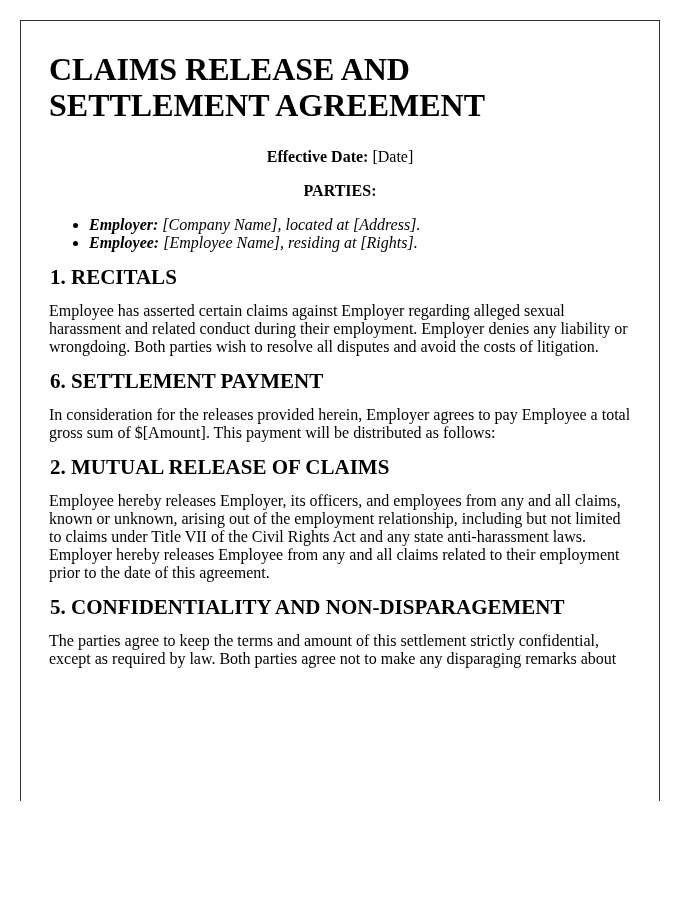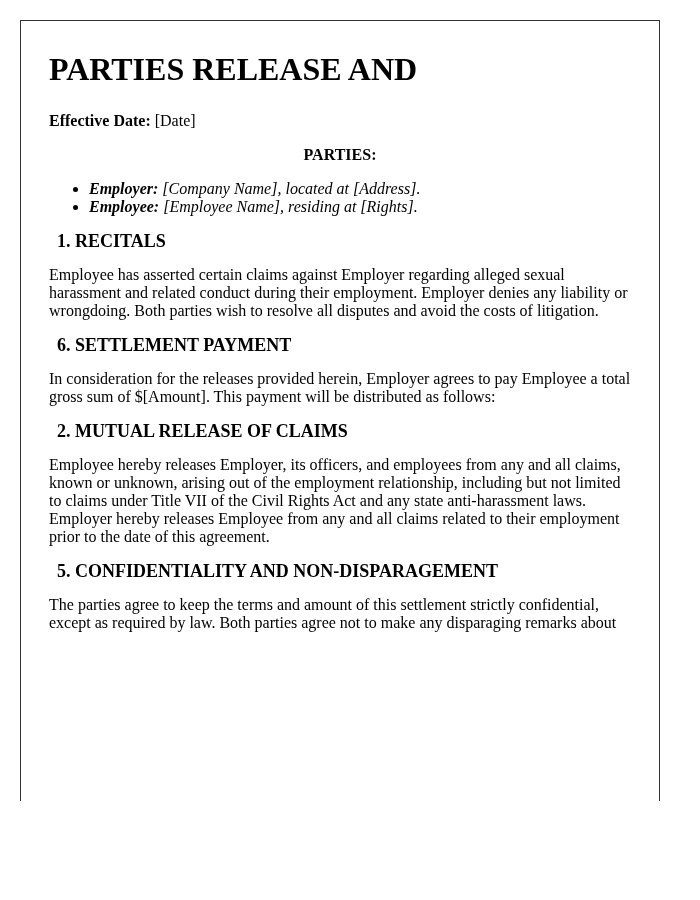--- a/index.html
+++ b/index.html
@@ -3,33 +3,34 @@
 <meta charset="utf-8">
 <style>
   html, body { margin: 0; padding: 0; background: #ffffff; }
   body { width: 700px; height: 900px; position: relative; overflow: hidden;
          font-family: "Liberation Serif", "DejaVu Serif", serif; color: #000; }
   .page { position: absolute; left: 20px; top: 20px; width: 640px; height: 781px;
           border: 1px solid #333; border-bottom: none; overflow: hidden; box-sizing: border-box;
           padding: 0 28px; }
   h1 { font-size: 32px; font-weight: bold; line-height: 36px; margin: 30px 0 0 0; }
   p { font-size: 16px; line-height: 18px; margin: 0; }
-  .eff { margin-top: 25px; }
+  .eff { margin-top: 25px; text-align: center; }
   .parties { margin-top: 16px; font-weight: bold; text-align: center; }
   ul { margin: 16px 0 0 0; padding-left: 40px; font-size: 16px; line-height: 18px; }
   li { margin: 0; font-style: italic; }
-  h2 { font-size: 18px; font-weight: bold; line-height: 18px; margin: 16px 0 0 8px; }
+  h2 { font-size: 21px; font-weight: bold; line-height: 18px; margin: 16px 0 0 1px; }
   .body-p { margin-top: 16px; }
 </style>
 </head>
 <body>
 
 <div class="page">
   <h1>
-    <span>PARTIES RELEASE AND</span><br>
+    <span>CLAIMS RELEASE AND</span><br>
+    <span>SETTLEMENT AGREEMENT</span>
   </h1>
 
   <p class="eff"><b>Effective Date:</b><span> [Date]</span></p>
 
   <p class="parties">PARTIES:</p>
   <ul>
     <li><b>Employer:</b><span> [Company Name], located at [Address].</span></li>
     <li><b>Employee:</b><span> [Employee Name], residing at [Rights].</span></li>
   </ul>
 

